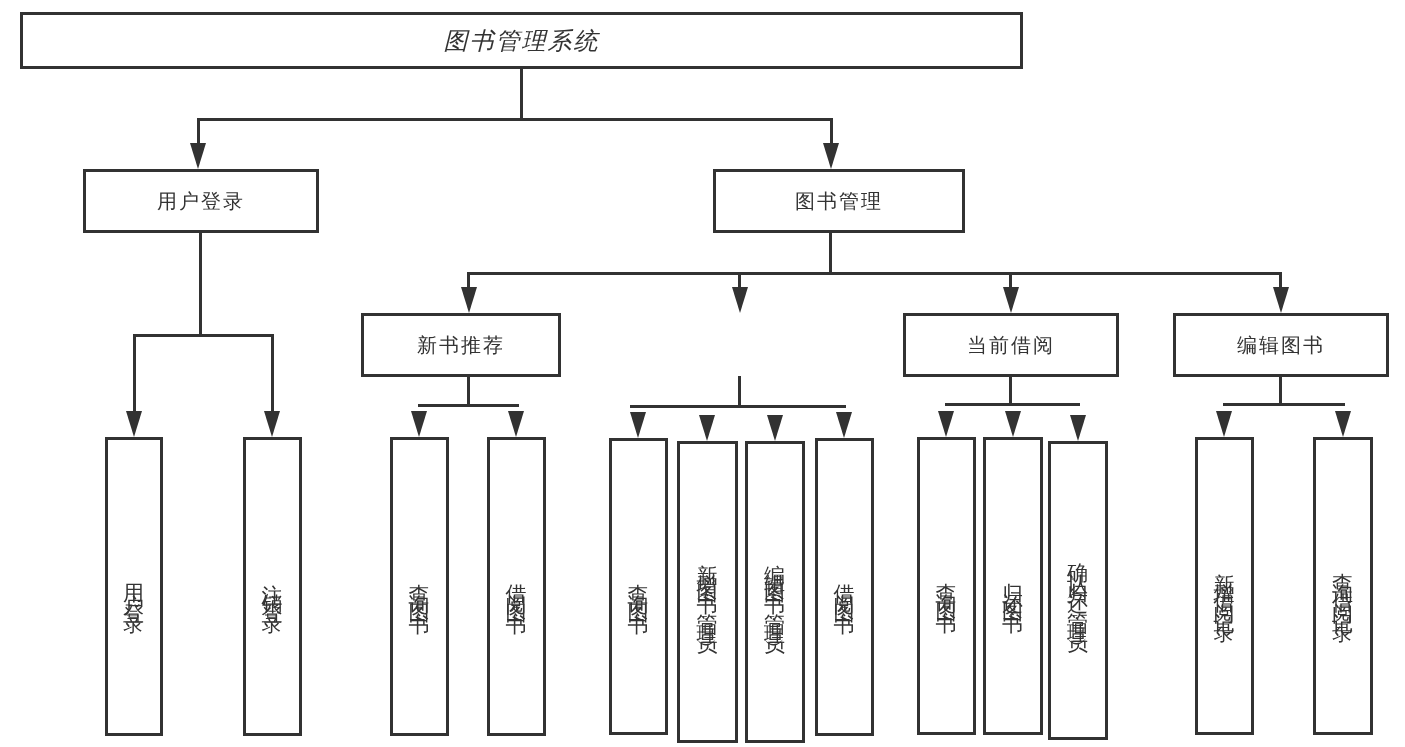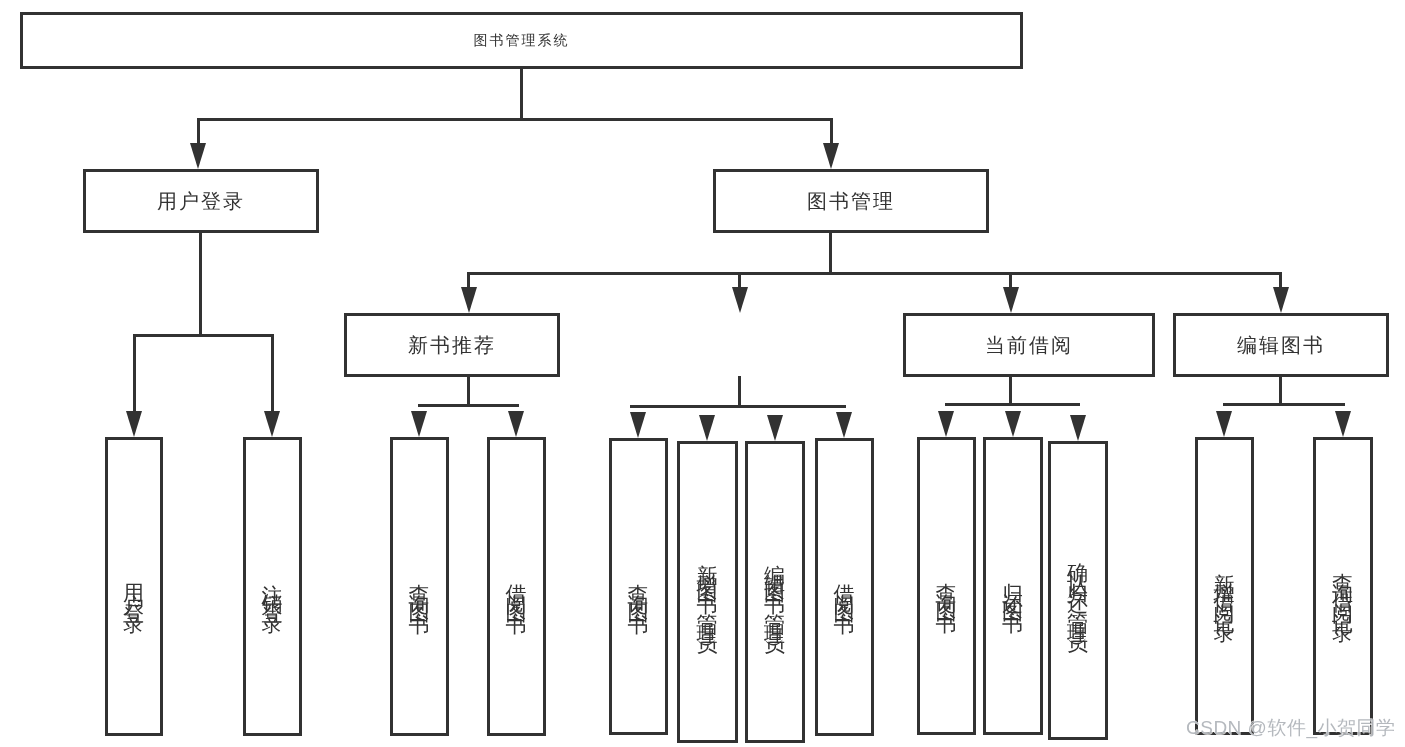--- a/index.html
+++ b/index.html
@@ -45,21 +45,21 @@
     align-items:center;
     justify-content:center;
     z-index:2;
   }
   .hbox .lbl{
     font-size:20px;
     color:var(--text);
     letter-spacing:2px;
     white-space:nowrap;
   }
-  .root .lbl{font-size:14px;}
+  .root .lbl{font-size:24px;font-style:italic;}
   .vbox .lbl{
     writing-mode:vertical-rl;
     text-orientation:mixed;
     font-size:21px;
     letter-spacing:10px;
     line-height:1.1;
     color:var(--text);
   }
   .watermark{
     position:absolute;
@@ -126,28 +126,28 @@
   <div class="arr" style="left:1216px;top:411px"></div>
   <div class="arr" style="left:1335px;top:411px"></div>
 
   <div class="box hbox root" style="left:20px;top:12px;width:1003px;height:57px">
     <span class="lbl">图书管理系统</span>
   </div>
 
   <div class="box hbox" style="left:83px;top:169px;width:236px;height:64px">
     <span class="lbl">用户登录</span>
   </div>
-  <div class="box hbox" style="left:713px;top:169px;width:276px;height:64px">
+  <div class="box hbox" style="left:713px;top:169px;width:252px;height:64px">
     <span class="lbl">图书管理</span>
   </div>
 
-  <div class="box hbox" style="left:344px;top:313px;width:216px;height:64px">
+  <div class="box hbox" style="left:361px;top:313px;width:200px;height:64px">
     <span class="lbl">新书推荐</span>
   </div>
-  <div class="box hbox" style="left:903px;top:313px;width:252px;height:64px">
+  <div class="box hbox" style="left:903px;top:313px;width:216px;height:64px">
     <span class="lbl">当前借阅</span>
   </div>
   <div class="box hbox" style="left:1173px;top:313px;width:216px;height:64px">
     <span class="lbl">编辑图书</span>
   </div>
 
   <div class="box vbox" style="left:105px;top:437px;width:58px;height:299px">
     <span class="lbl">用户登录</span>
   </div>
   <div class="box vbox" style="left:243px;top:437px;width:59px;height:299px">
@@ -184,15 +184,14 @@
     <span class="lbl">确认归还（管理员）</span>
   </div>
 
   <div class="box vbox" style="left:1195px;top:437px;width:59px;height:298px">
     <span class="lbl">新增借阅记录</span>
   </div>
   <div class="box vbox" style="left:1313px;top:437px;width:60px;height:298px">
     <span class="lbl">查询借阅记录</span>
   </div>
 
-  <div class="watermark">CSDN @软件_小贺同学</div>
 
 </div>
 
 </body></html>

